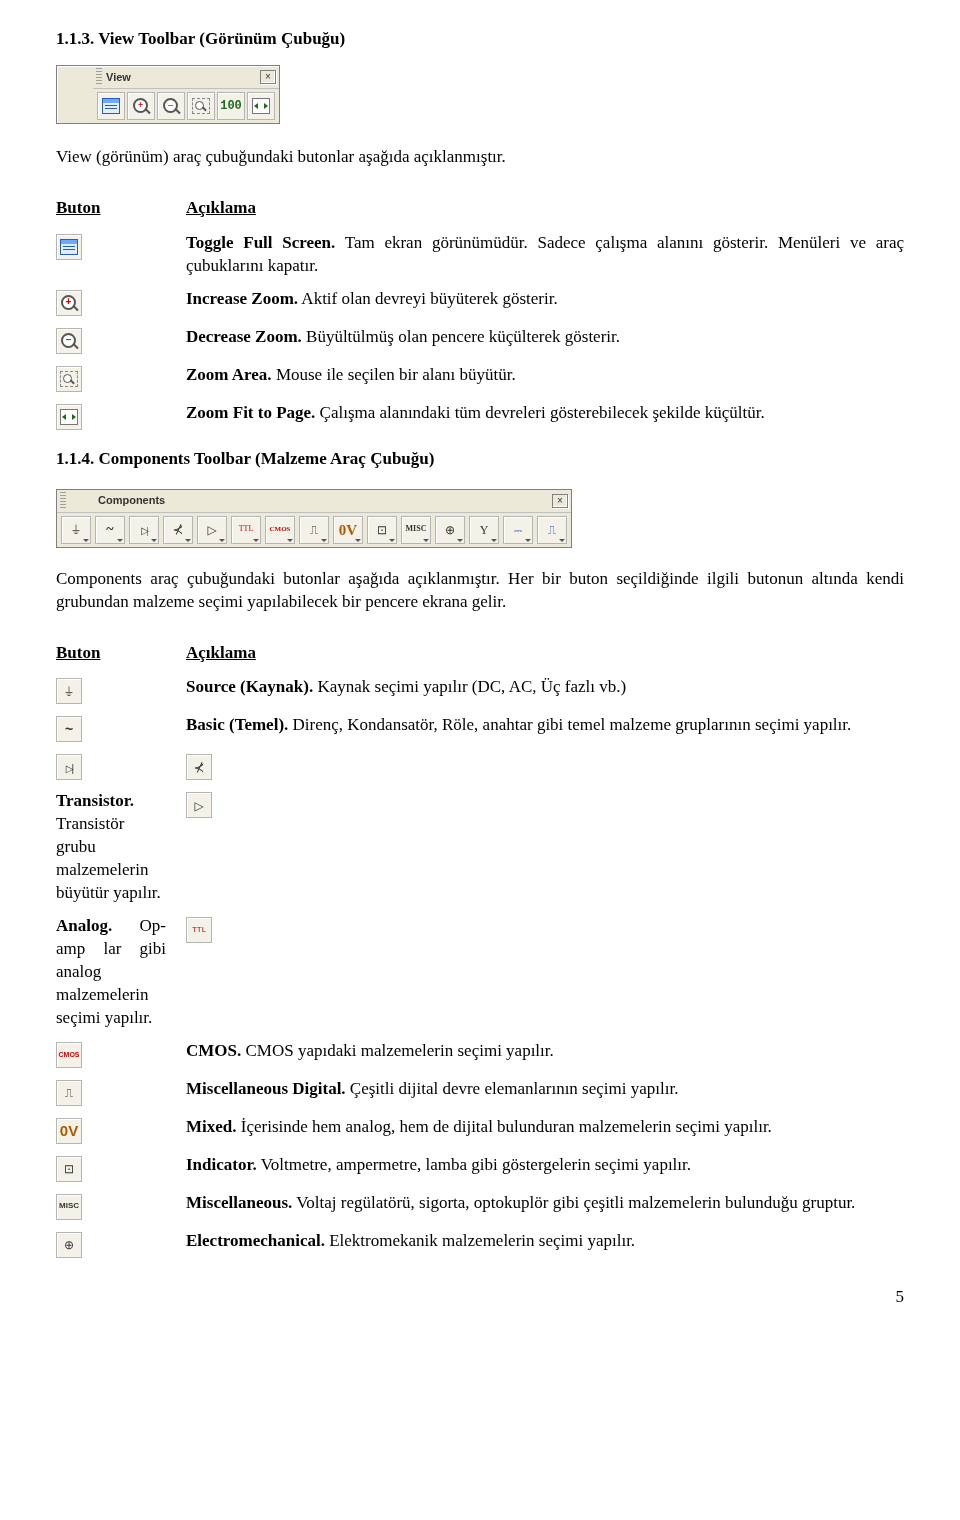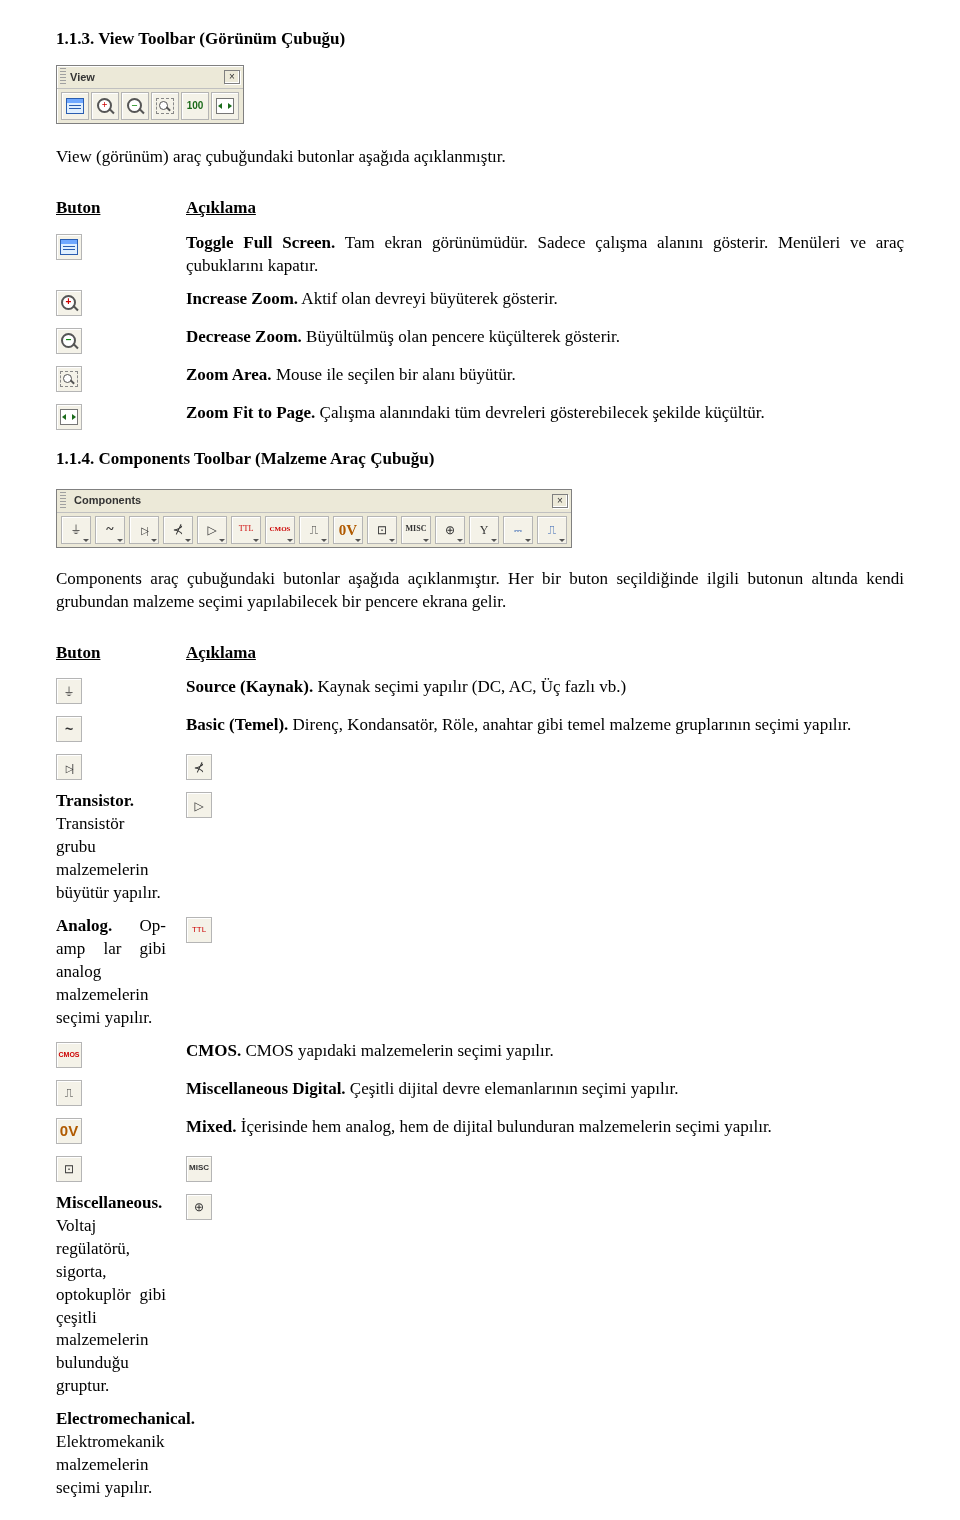--- a/index.html
+++ b/index.html
@@ -18,20 +18,21 @@
     font-weight: bold;
     margin: 0 0 14px 0;
   }
   .toolbar {
     display: inline-flex;
     flex-direction: column;
     border: 1px solid #808080;
     background: #ece9d8;
     box-shadow: 1px 1px 0 #fff inset;
     margin-bottom: 18px;
+    padding-left: 36px;
   }
   .toolbar-titlebar {
     display: flex;
     align-items: center;
     padding: 2px 3px;
     border-bottom: 1px solid #c0c0c0;
   }
   .toolbar-grip {
     width: 6px;
     height: 18px;
@@ -104,21 +105,21 @@
   }
   .icon-zoom-area .mini-lens {
     position: absolute; left: 2px; top: 2px; width: 7px; height: 7px; border-radius: 50%;
     border: 1.5px solid #555; background: #fff;
   }
   .icon-zoom-area .mini-handle {
     position: absolute; left: 9px; top: 9px; width: 5px; height: 1.5px; background: #555;
     transform: rotate(45deg);
   }
   .icon-100 {
-    font-family: Liberation Sans, sans-serif; font-size: 10px; font-weight: bold; color: #1a6b1a;
+    font-family: Liberation Mono, monospace; font-size: 12px; font-weight: bold; color: #1a6b1a;
   }
   .icon-fit {
     width: 16px; height: 14px; border: 1px solid #777; position: relative; background: #fff;
   }
   .icon-fit::before, .icon-fit::after {
     content: ""; position: absolute; width: 0; height: 0;
     border-top: 3px solid transparent; border-bottom: 3px solid transparent;
   }
   .icon-fit::before { left: 1px; top: 4px; border-right: 4px solid #1a6b1a; }
   .icon-fit::after  { right: 1px; top: 4px; border-left: 4px solid #1a6b1a; }
@@ -166,21 +167,21 @@
     display: inline-block;
     margin: 4px 0 16px 0;
   }
   .comp-titlebar {
     display: flex; align-items: center;
     padding: 2px 3px;
     border-bottom: 1px solid #c0c0c0;
   }
   .comp-title {
     font-family: Tahoma, sans-serif; font-size: 11px; font-weight: bold; color: #333;
-    flex: 1; padding-left: 4px;
+    flex: 1; padding-left: 4px; margin-left: 24px;
   }
   .comp-buttons {
     display: flex; padding: 3px 4px; gap: 4px;
   }
   .cbtn {
     width: 28px; height: 26px;
     border: 1px solid #b5b5b5;
     background: #f4f2e8;
     box-shadow: 1px 1px 0 #fff inset;
     display: flex; align-items: center; justify-content: center;
@@ -450,20 +451,21 @@
         <span class="ci-mixed">0V</span>
       </div>
     </div>
   <div class="desc"><b>Mixed.</b><span> İçerisinde hem analog, hem de dijital bulunduran malzemelerin seçimi yapılır.</span></div>
 
   <div class="iconcell">
       <div class="smallbtn">
         <span class="ci-ind"></span>
       </div>
     </div>
+  <div class="desc"><b>Indicator.</b><span> Voltmetre, ampermetre, lamba gibi göstergelerin seçimi yapılır.</span></div>
 
   <div class="iconcell">
       <div class="smallbtn">
         <span class="ci-misc">MISC</span>
       </div>
     </div>
   <div class="desc"><b>Miscellaneous.</b><span> Voltaj regülatörü, sigorta, optokuplör gibi çeşitli malzemelerin bulunduğu gruptur.</span></div>
 
   <div class="iconcell">
       <div class="smallbtn">

